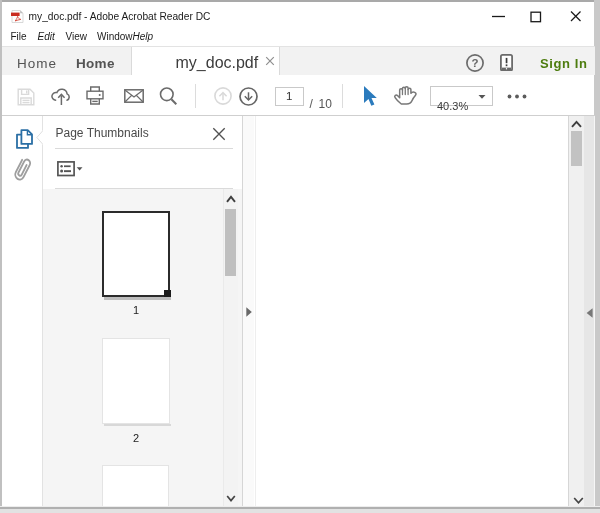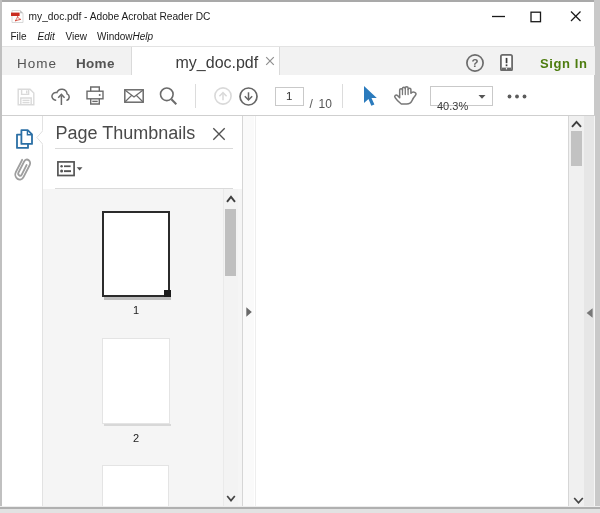--- a/index.html
+++ b/index.html
@@ -152,21 +152,21 @@
   <g transform="rotate(30 10 11)">
     <path d="M5.8 2.6 V14.4 A4.2 4.2 0 0 0 14.2 14.4 V2.6 A3 3 0 0 0 8.2 2.6 V13.6 A1.75 1.75 0 0 0 11.7 13.6 V4.2" fill="none" stroke="#9e9e9e" stroke-width="1.7" stroke-linecap="round"></path>
   </g>
 </svg>
 
 <svg style="left:35px;top:129.5px;" width="8" height="15" viewBox="0 0 8 15">
   <path d="M8 0 L1.5 7.5 L8 15 Z" fill="#fff"></path>
   <path d="M8 0.5 L1.9 7.5 L8 14.5" fill="none" stroke="#dfdfdf" stroke-width="1"></path>
 </svg>
 
-<div class="abs" style="left:55.5px;top:125.8px;font-size:18px;line-height:14px;color:#4a4a4a;">Page Thumbnails</div>
+<div class="abs" style="left:55.5px;top:125.8px;font-size:12px;line-height:14px;color:#4a4a4a;">Page Thumbnails</div>
 <svg style="left:212px;top:127px;" width="14" height="14" viewBox="0 0 14 14">
   <path d="M1.3 1.3 L12.7 12.7 M12.7 1.3 L1.3 12.7" stroke="#515151" stroke-width="1.35"></path>
 </svg>
 <div class="abs" style="left:55px;top:148.3px;width:178px;height:1px;background:#dadada;"></div>
 
 <svg style="left:56.5px;top:161px;" width="27" height="16" viewBox="0 0 27 16">
   <rect x="0.9" y="0.9" width="16.2" height="13.6" fill="none" stroke="#555" stroke-width="1.7"></rect>
   <circle cx="4.6" cy="5.2" r="1.2" fill="#555"></circle>
   <rect x="7" y="4.4" width="6.6" height="1.7" fill="#555"></rect>
   <circle cx="4.6" cy="10" r="1.5" fill="#555"></circle>

